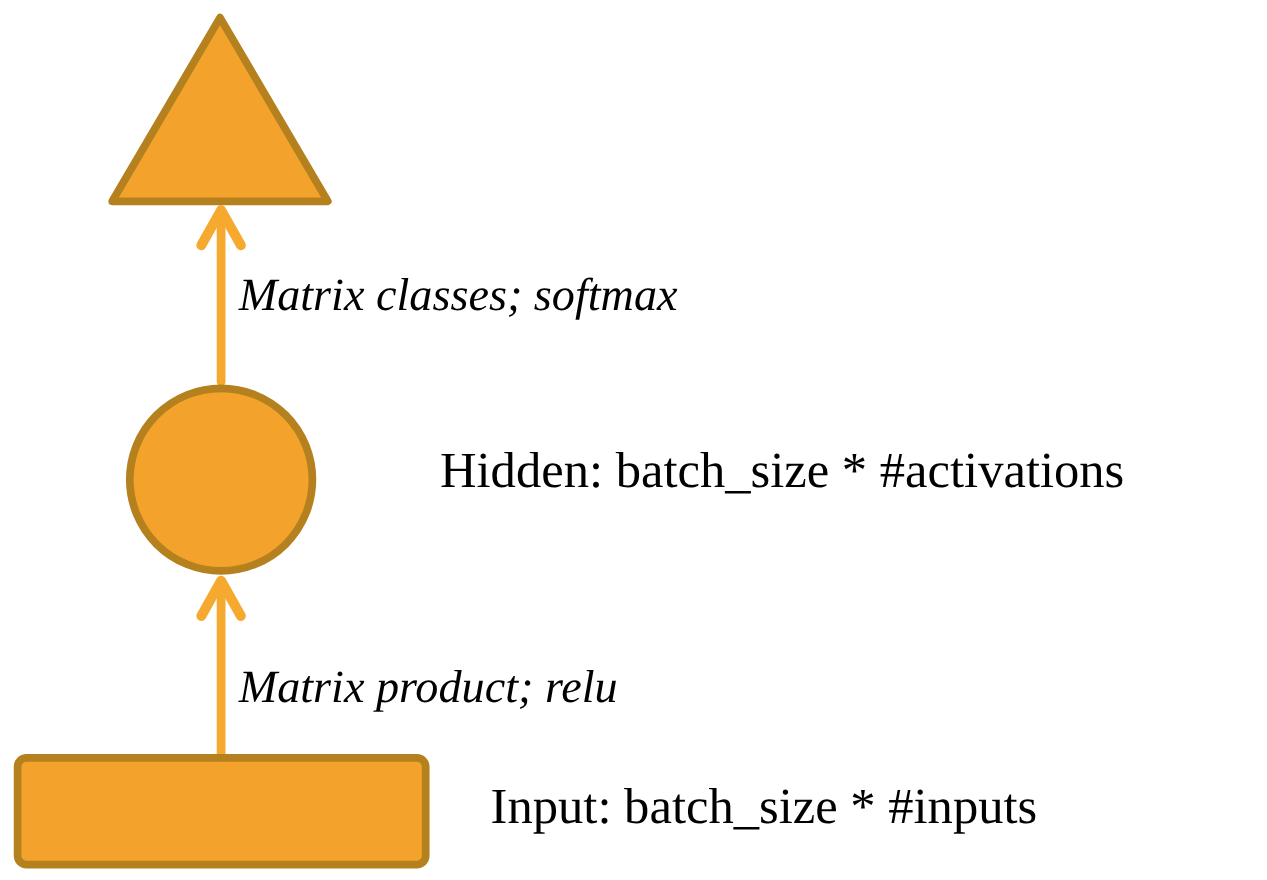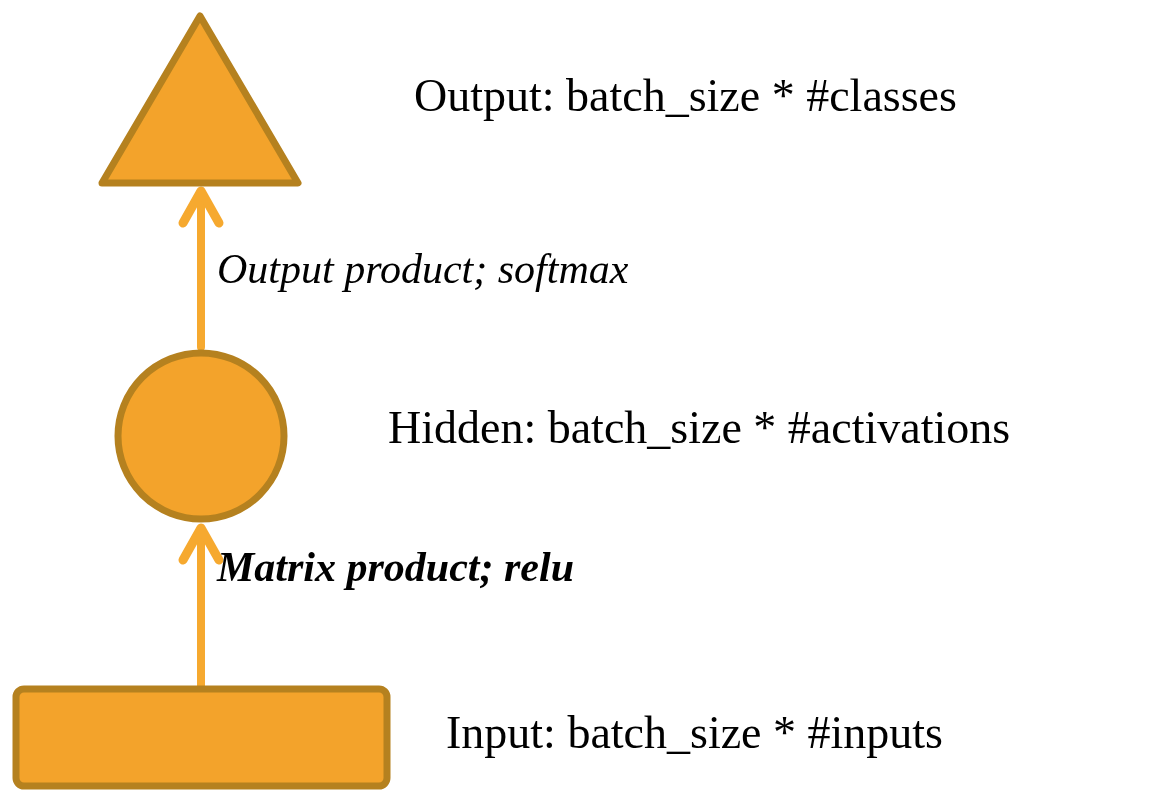--- a/index.html
+++ b/index.html
@@ -50,22 +50,22 @@
   }
   .label-node {
     font-size: 46px;
   }
   .label-edge {
     font-size: 42px;
     font-style: italic;
   }
   .label-output { left: 414px; top: 73px; }
   .label-softmax { left: 217px; top: 248px; }
-  .label-hidden { left: 388px; top: 405px; }
-  .label-relu { left: 217px; top: 546px; font-weight: bold; }
+  .label-hidden { left: 400px; top: 405px; }
+  .label-relu { left: 217px; top: 604px; }
   .label-input { left: 410px; top: 710px; margin-left: 36px; }
 </style>
 </head>
 <body>
 
 <div class="canvas">
 
   <svg class="shapes-svg" viewBox="0 0 1152 800">
 
     <g>
@@ -78,23 +78,22 @@
       <polyline class="edge-head" points="183,560 201,528 219,560"></polyline>
     </g>
 
     <polygon class="node-shape" points="200,16 298,183 102,183"></polygon>
 
     <circle class="node-shape" cx="201" cy="436" r="83"></circle>
 
     <rect class="node-shape" x="16" y="689" width="371" height="97" rx="8"></rect>
   </svg>
 
-  <div class="label label-node label-output">Output: batch_size * #classes</div>
 
-  <div class="label label-edge label-softmax">Output product; softmax</div>
+  <div class="label label-edge label-softmax">Matrix classes; softmax</div>
 
   <div class="label label-node label-hidden">Hidden: batch_size * #activations</div>
 
   <div class="label label-edge label-relu">Matrix product; relu</div>
 
   <div class="label label-node label-input">Input: batch_size * #inputs</div>
 
 </div>
 
 </body></html>

